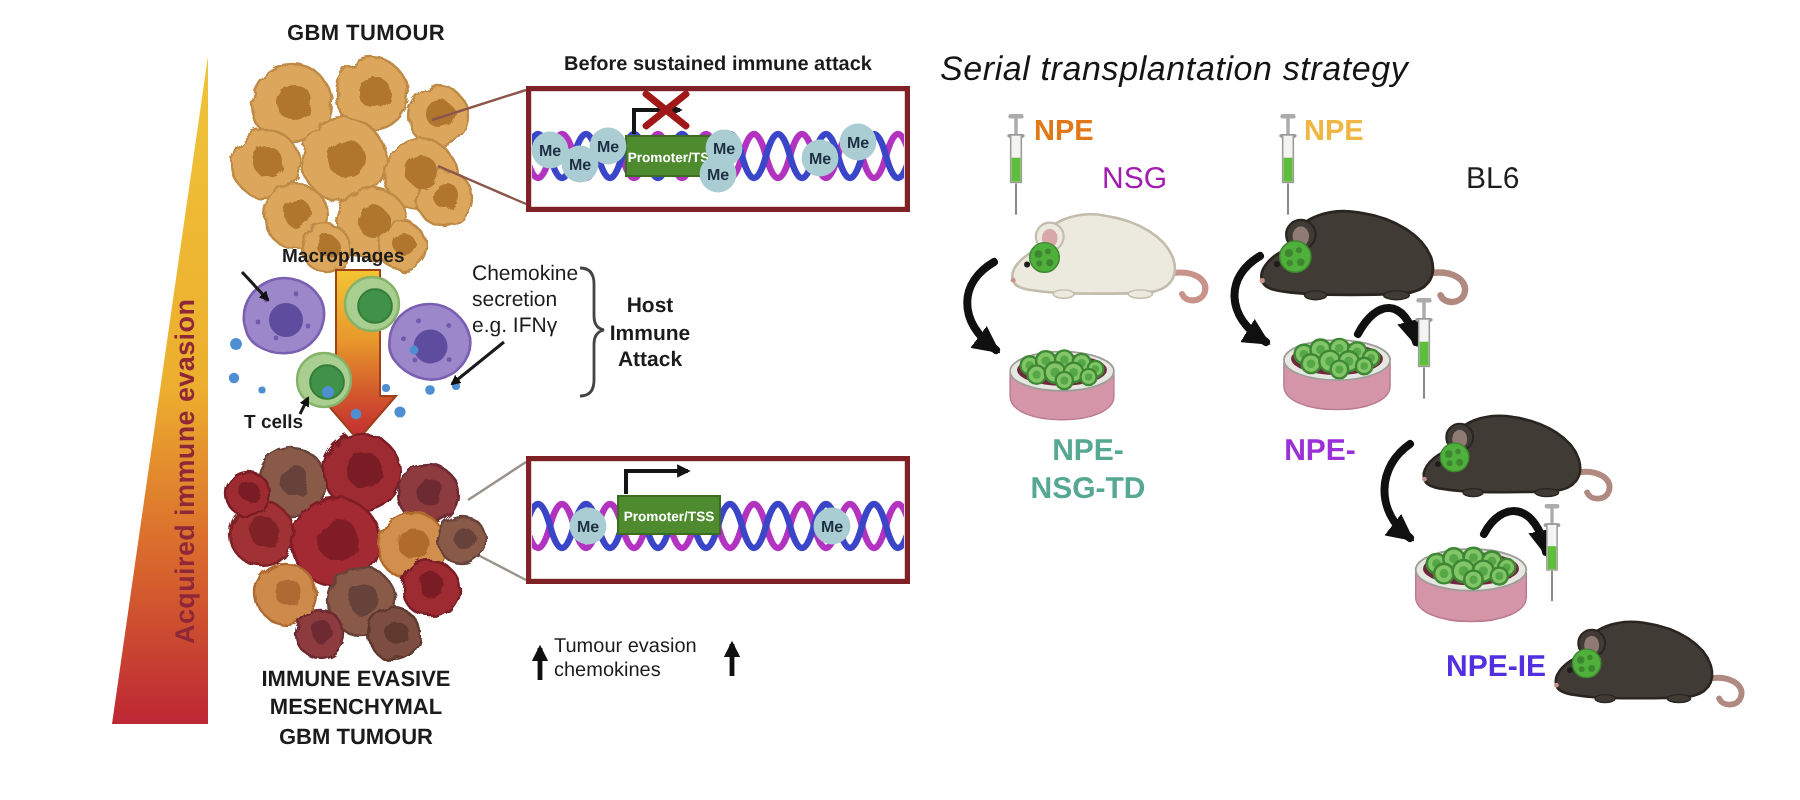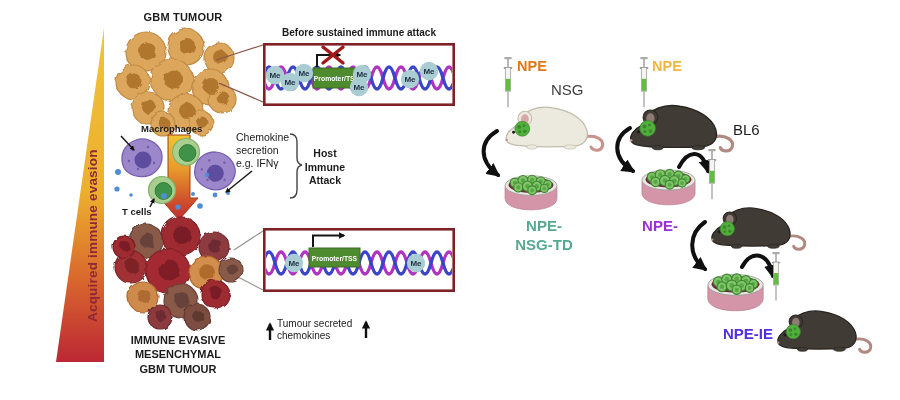--- a/index.html
+++ b/index.html
@@ -20,22 +20,22 @@
   .host-lbl{left:300px;top:147px;width:50px;font-size:10.5px;line-height:1.3;}
   .before-title{left:264px;top:27px;width:190px;font-size:10px;}
   .after-title{left:264px;top:211px;width:190px;font-size:10px;}
   .evasive-title{left:122px;top:333px;width:112px;font-size:11px;line-height:1.3;}
   .legend1{left:277px;top:318px;width:82px;font-size:10px;line-height:1.2;}
   .legend2{left:374px;top:307px;width:90px;font-size:10px;line-height:1.2;}
   
   .ser-title{left:470px;top:25px;font-size:17px;font-style:italic;letter-spacing:.3px;color:#141414;}
   .npe1{left:517px;top:58px;font-size:14.5px;color:#E07818;}
   .npe2{left:652px;top:58px;font-size:14.5px;color:#F0B642;}
-  .nsg{left:551px;top:81px;font-size:15px;color:#404040;}
-  .bl6{left:733px;top:81px;font-size:15px;color:#1d1d1d;margin-top:40px;}
+  .nsg{left:551px;top:81px;font-size:15px;color:#a21caf;}
+  .bl6{left:733px;top:81px;font-size:15px;color:#1d1d1d;}
   .dishlbl{font-size:15px;line-height:19px;font-weight:700;}
   .dish1-lbl{left:505px;top:216px;width:78px;color:#57A893;}
   .dish2-lbl{left:621px;top:216px;width:78px;color:#9B2FD8;}
   .dish3-lbl{left:701px;top:324px;width:72px;color:#5230E0;text-align:right;}
   .dishlbl span{display:block;}
   
   .me circle{fill:#A9CDD2;}
   .me text{font:700 8px "Liberation Sans",sans-serif;fill:#1E2F42;text-anchor:middle;}
   .promo-txt{font:700 6.8px "Liberation Sans",sans-serif;fill:#ffffff;text-anchor:middle;}
   .dnaA{fill:none;stroke:#3B45C8;stroke-width:3.3;stroke-linecap:round;}
@@ -332,22 +332,23 @@
 </svg>
 
 <div class="lbl b ctr gbm-title">GBM TUMOUR</div>
 <div class="lbl axis-label">Acquired immune evasion</div>
 <div class="lbl b macro-lbl">Macrophages</div>
 <div class="lbl b tcell-lbl">T cells</div>
 <div class="lbl chemo-lbl">Chemokine secretion e.g. IFNγ</div>
 <div class="lbl b ctr host-lbl">Host Immune Attack</div>
 <div class="lbl b ctr before-title">Before sustained immune attack</div>
 <div class="lbl b ctr evasive-title">IMMUNE EVASIVE MESENCHYMAL GBM TUMOUR</div>
-<div class="lbl legend1">Tumour secreted chemokines</div>
-
+<div class="lbl legend1">Tumour evasion chemokines</div>
+
+<div class="lbl ser-title">Serial transplantation strategy</div>
 <div class="lbl b npe1">NPE</div>
 <div class="lbl nsg">NSG</div>
 <div class="lbl b npe2">NPE</div>
 <div class="lbl bl6">BL6</div>
 <div class="lbl ctr dishlbl dish1-lbl">
   <span>NPE-</span>
       <span>NSG-TD</span>
 </div>
 <div class="lbl ctr dishlbl dish2-lbl">
   <span>NPE-</span>

